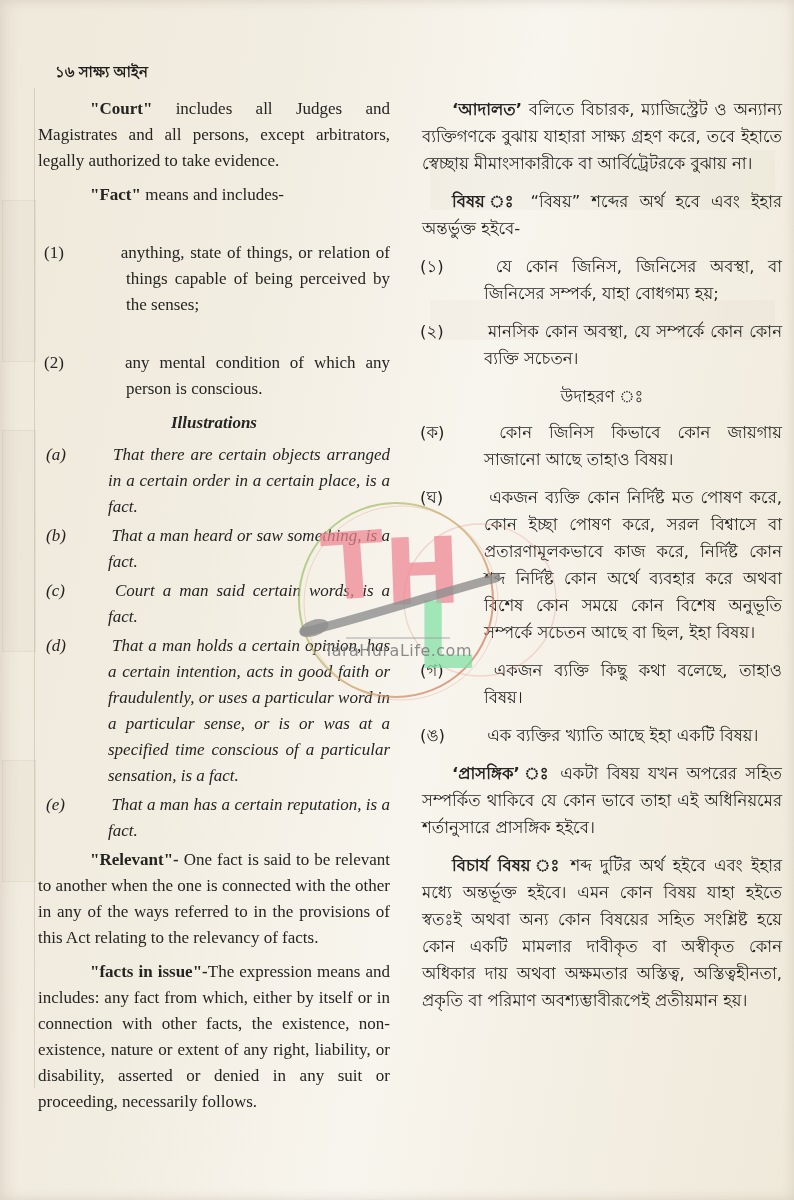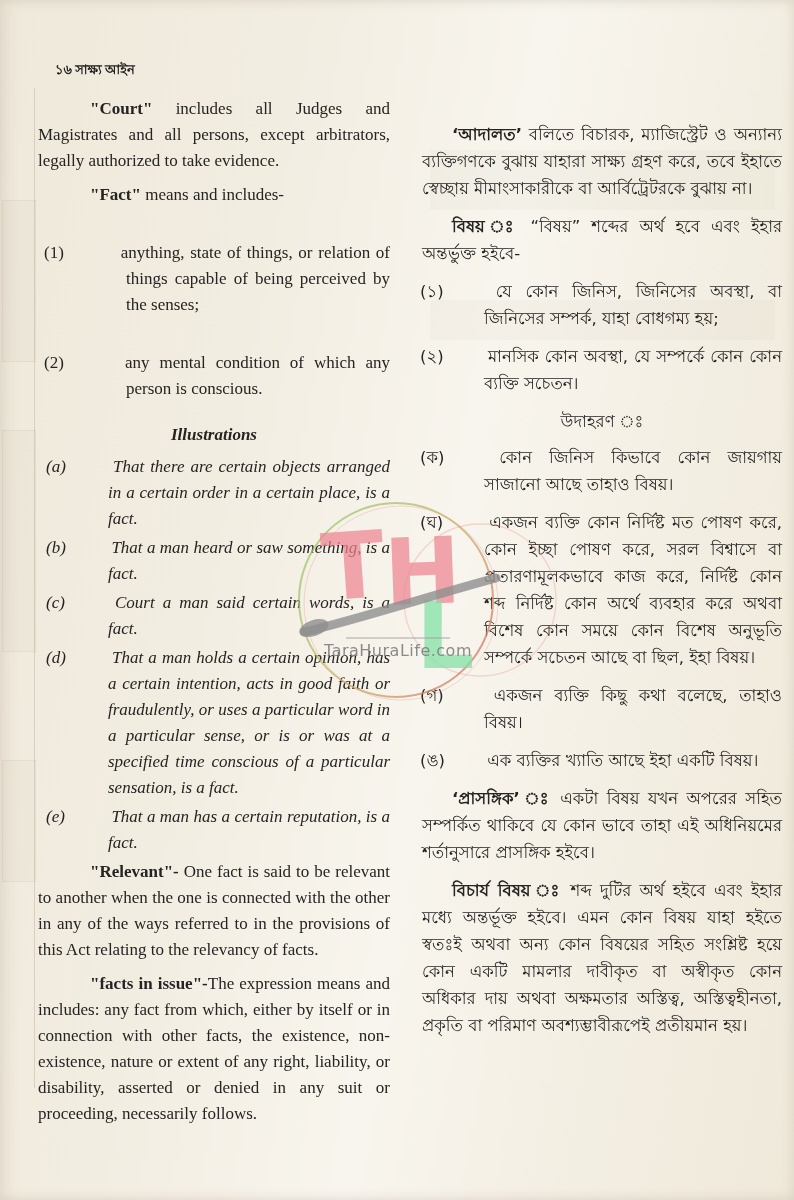--- a/index.html
+++ b/index.html
@@ -8,31 +8,31 @@
     width:794px;height:1200px;
     margin:0 auto;
     background:linear-gradient(100deg,#efe9db 0%,#f2ede1 30%,#f8f5ee 55%,#f3eee2 78%,#efe9da 100%);
     overflow:hidden;
     font-family:"Liberation Serif","DejaVu Serif",serif;
     color:#262422;
     box-shadow:inset 6px 0 14px rgba(120,100,80,.12), inset -4px 0 10px rgba(120,100,80,.08);
   }
   .page-header{
     position:absolute;top:60px;left:55px;
-    font-size:13px;font-weight:bold;color:#1f1d1b;
-    font-family:Liberation Serif, serif;
+    font-size:15px;font-weight:bold;color:#1f1d1b;
+    font-family:Liberation Sans, sans-serif;
   }
   .col{position:absolute;top:96px;}
   .col-eng{left:38px;width:352px;font-size:17px;line-height:26px;}
-  .col-bn{left:422px;width:360px;font-size:16.5px;line-height:27px;font-family:"DejaVu Sans","Liberation Sans",sans-serif;margin-top:25px;}
+  .col-bn{left:422px;width:360px;font-size:16.5px;line-height:27px;font-family:"DejaVu Sans","Liberation Sans",sans-serif;}
   .col p{margin:0;}
   .col-eng .para{text-indent:52px;text-align:justify;margin-bottom:8px;}
   .col-eng .item-num{padding-left:88px;text-indent:-41px;text-align:justify;margin-bottom:2px;margin-top:32px;}
   .col-eng .item-let{padding-left:70px;text-indent:-31px;text-align:justify;margin-bottom:3px;font-style:italic;}
-  .col-eng .ill-heading{text-align:center;font-weight:bold;font-style:italic;margin:20px 0 6px;}
+  .col-eng .ill-heading{text-align:center;font-weight:bold;font-style:italic;margin:8px 0 6px;}
   .col-bn .para{text-indent:30px;text-align:justify;margin-bottom:11px;}
   .col-bn .item{padding-left:62px;text-indent:-32px;text-align:justify;margin-bottom:11px;}
   .col-bn .bn-heading{text-align:center;font-weight:normal;margin:0 0 9px;}
   .lead{font-weight:bold;}
   .marker{display:inline-block;min-width:30px;}
   
   .gutter-line{position:absolute;left:34px;top:88px;width:1px;height:1000px;background:rgba(150,138,115,.28);}
   .bleed{position:absolute;border:1px solid rgba(160,148,122,.10);background:rgba(170,158,130,.05);}
   .b1{left:2px;top:200px;width:32px;height:160px;}
   .b2{left:2px;top:430px;width:32px;height:220px;}

